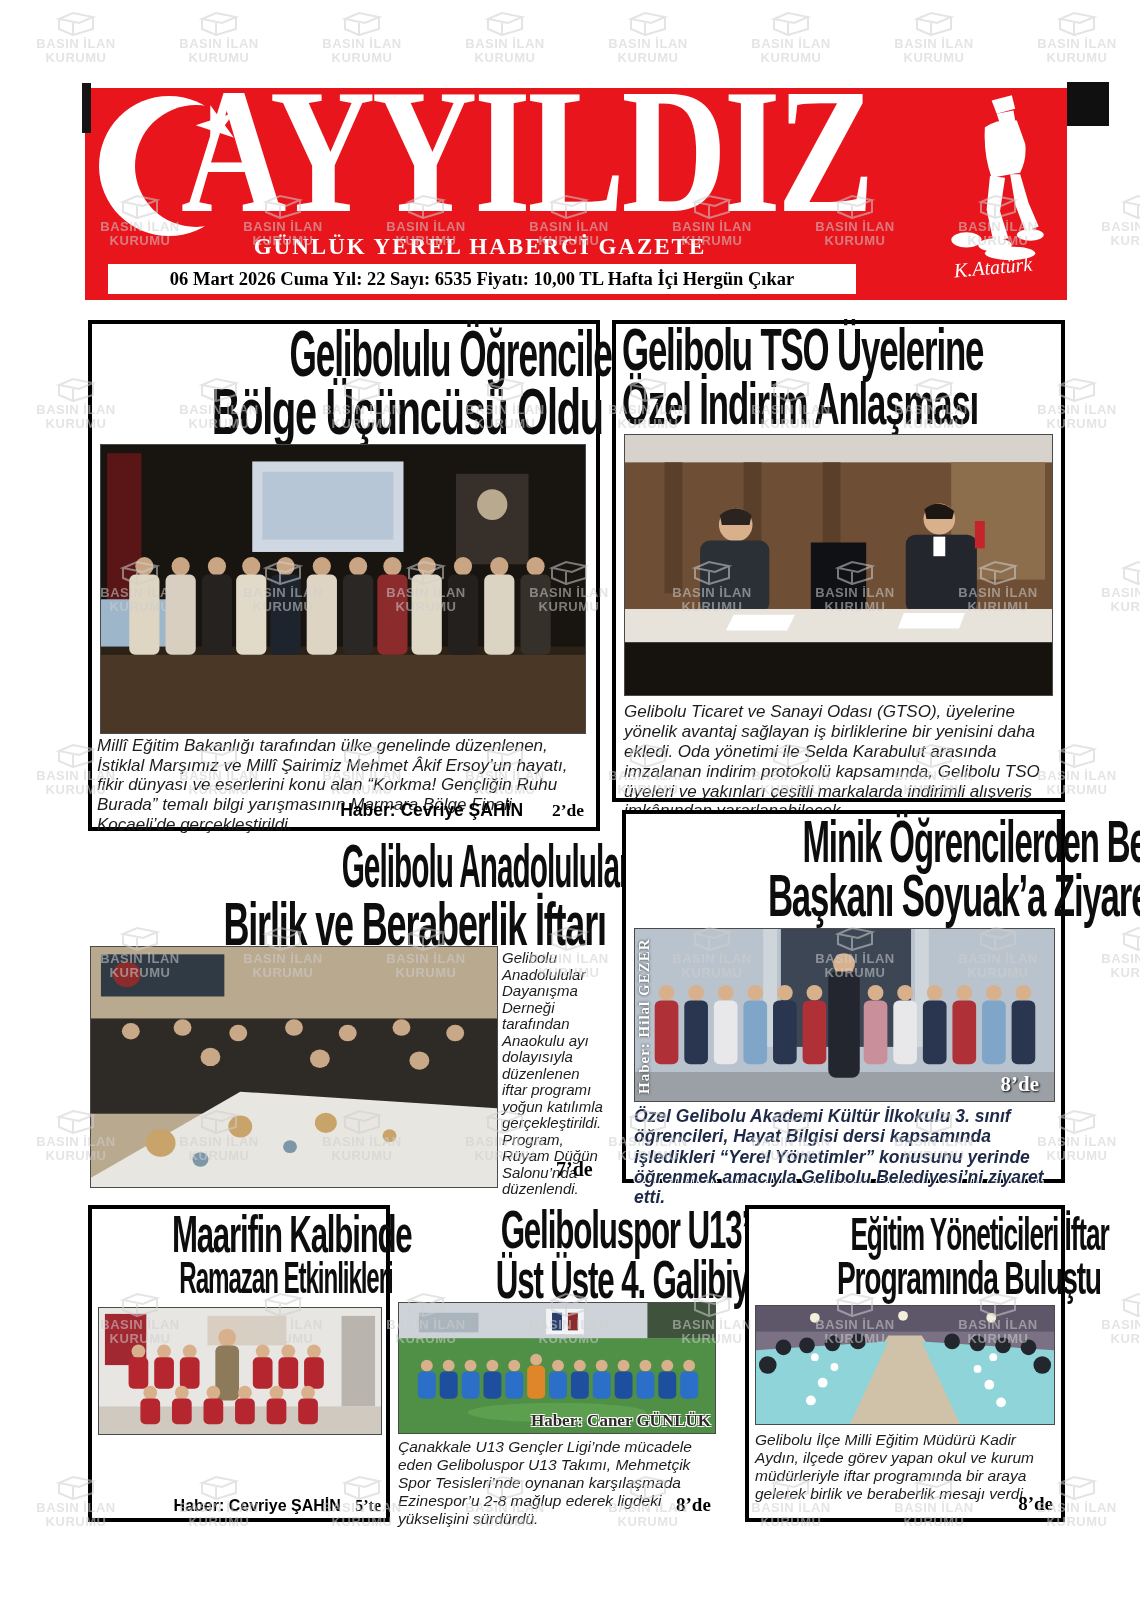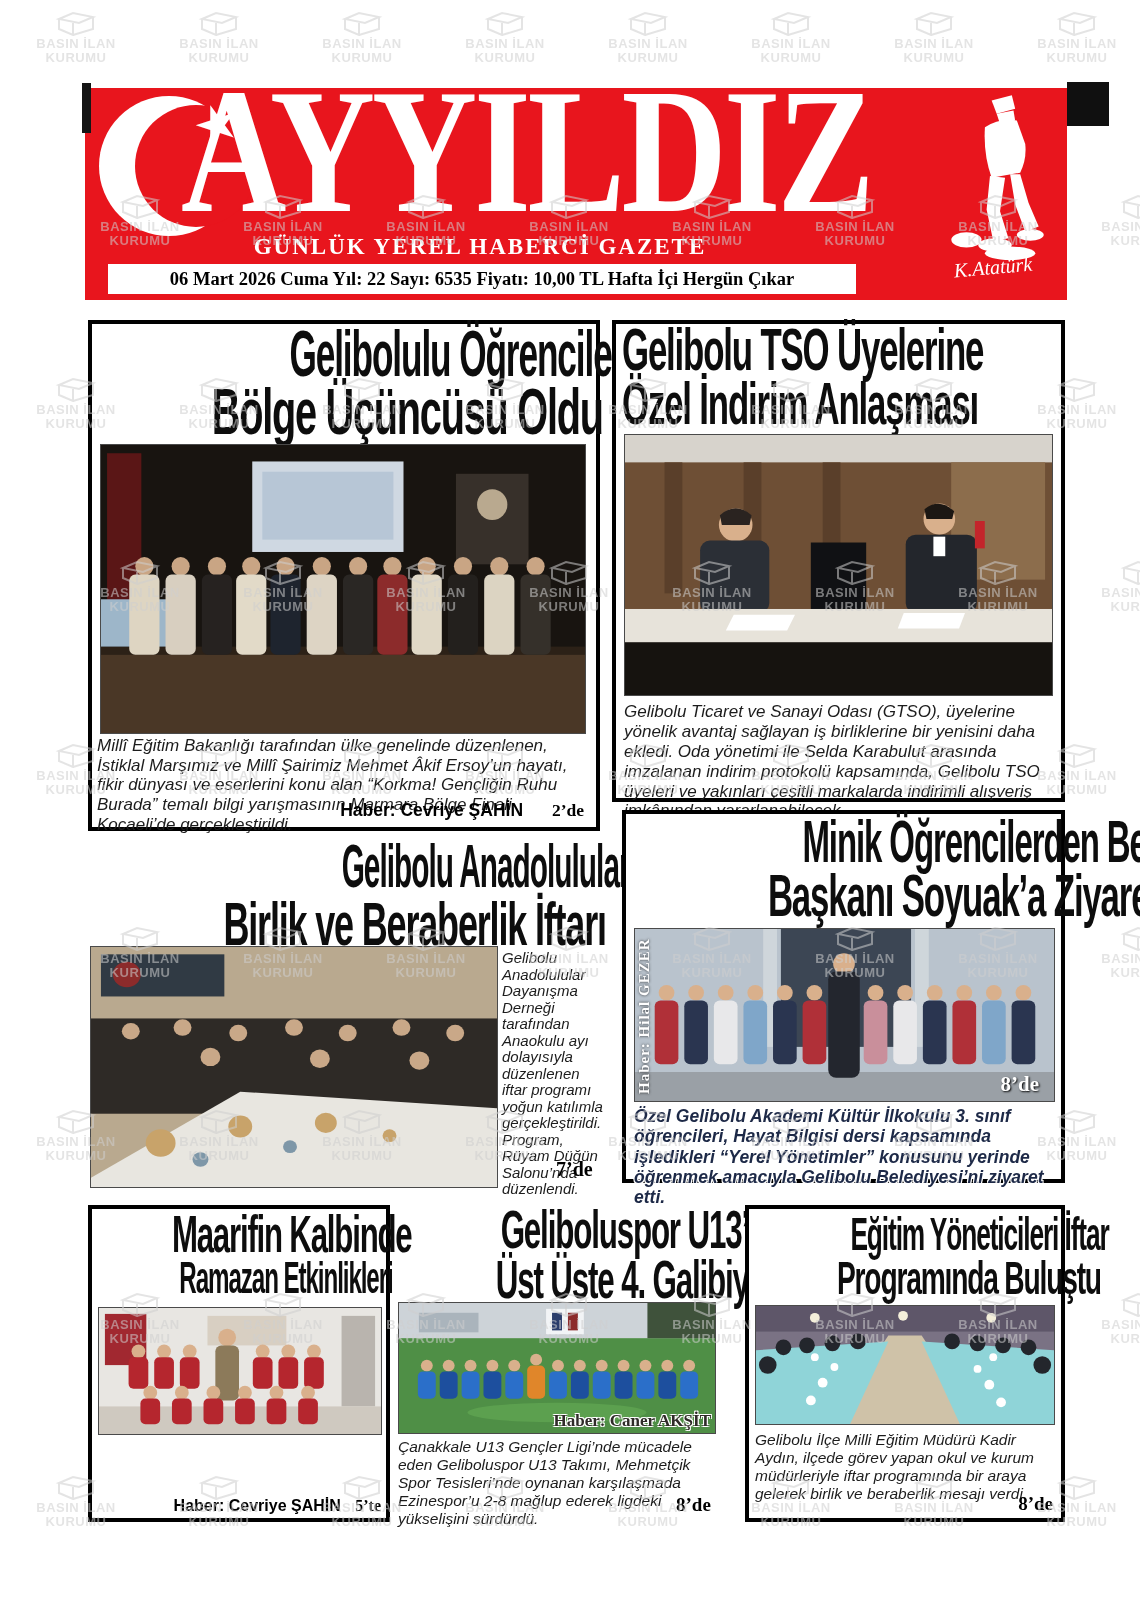--- a/index.html
+++ b/index.html
@@ -323,21 +323,21 @@
           <circle cx="226" cy="64" r="6" fill="#d9b08c"></circle>
             <rect x="217" y="70" width="18" height="28" rx="5" fill="#1d4f9e"></rect>
           <circle cx="248" cy="64" r="6" fill="#d9b08c"></circle>
             <rect x="239" y="70" width="18" height="28" rx="5" fill="#2b6fc9"></rect>
           <circle cx="270" cy="64" r="6" fill="#d9b08c"></circle>
             <rect x="261" y="70" width="18" height="28" rx="5" fill="#1d4f9e"></rect>
           <circle cx="292" cy="64" r="6" fill="#d9b08c"></circle>
             <rect x="283" y="70" width="18" height="28" rx="5" fill="#2b6fc9"></rect>
         </g>
       </svg>
-      <div class="overlay-credit" style="right:4px;bottom:2px;font-size:17px;">Haber: Caner AKŞİT</div>
+      <div class="overlay-credit" style="right:4px;bottom:2px;font-size:17px;">Haber: Caner GÜNLÜK</div>
     </div>
     <div class="body-txt" style="left:398px;top:1438px;width:316px;font-size:15.5px;line-height:1.16;">Çanakkale U13 Gençler Ligi’nde mücadele eden Geliboluspor U13 Takımı, Mehmetçik Spor Tesisleri’nde oynanan karşılaşmada Ezinespor’u 2-8 mağlup ederek ligdeki yükselişini sürdürdü.</div>
     <div class="pref" style="position:absolute;left:676px;top:1494px;font-size:19px;">8’de</div>
   </div>
 
   <div class="abox" style="left:745px;top:1205px;width:312px;height:309px;">
     <div class="hl" style="top:4px;font-size:47px;line-height:42px;"><span style="transform:scaleX(.56);">Eğitim Yöneticileri İftar</span></div>
     <div class="hl" style="top:48px;font-size:47px;line-height:42px;"><span style="transform:scaleX(.6);">Programında Buluştu</span></div>
     <div class="photo" style="left:6px;top:96px;width:298px;height:118px;">
       <svg viewBox="0 0 304 120" preserveAspectRatio="none">

